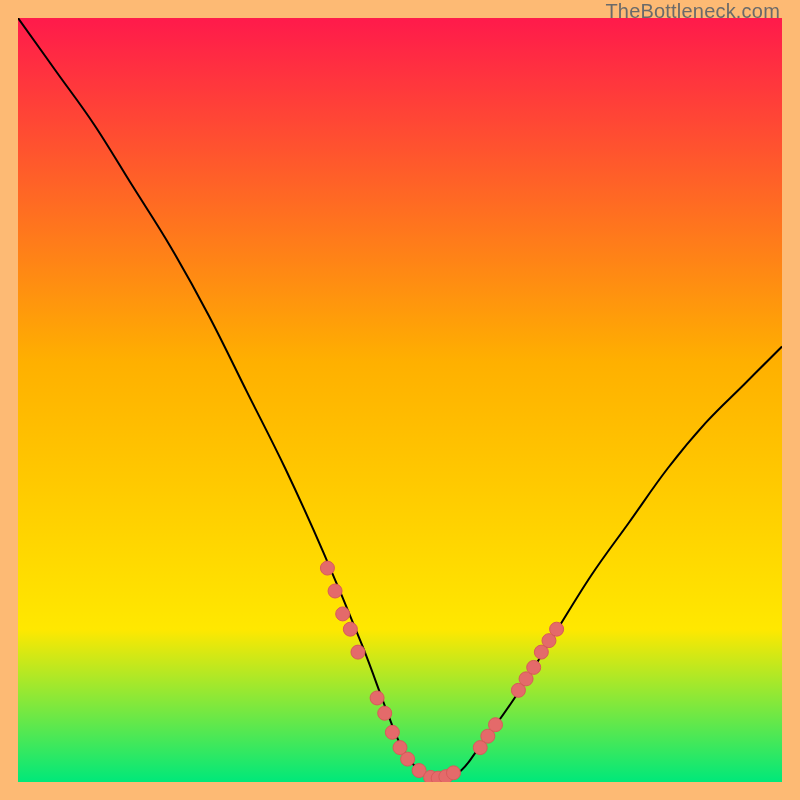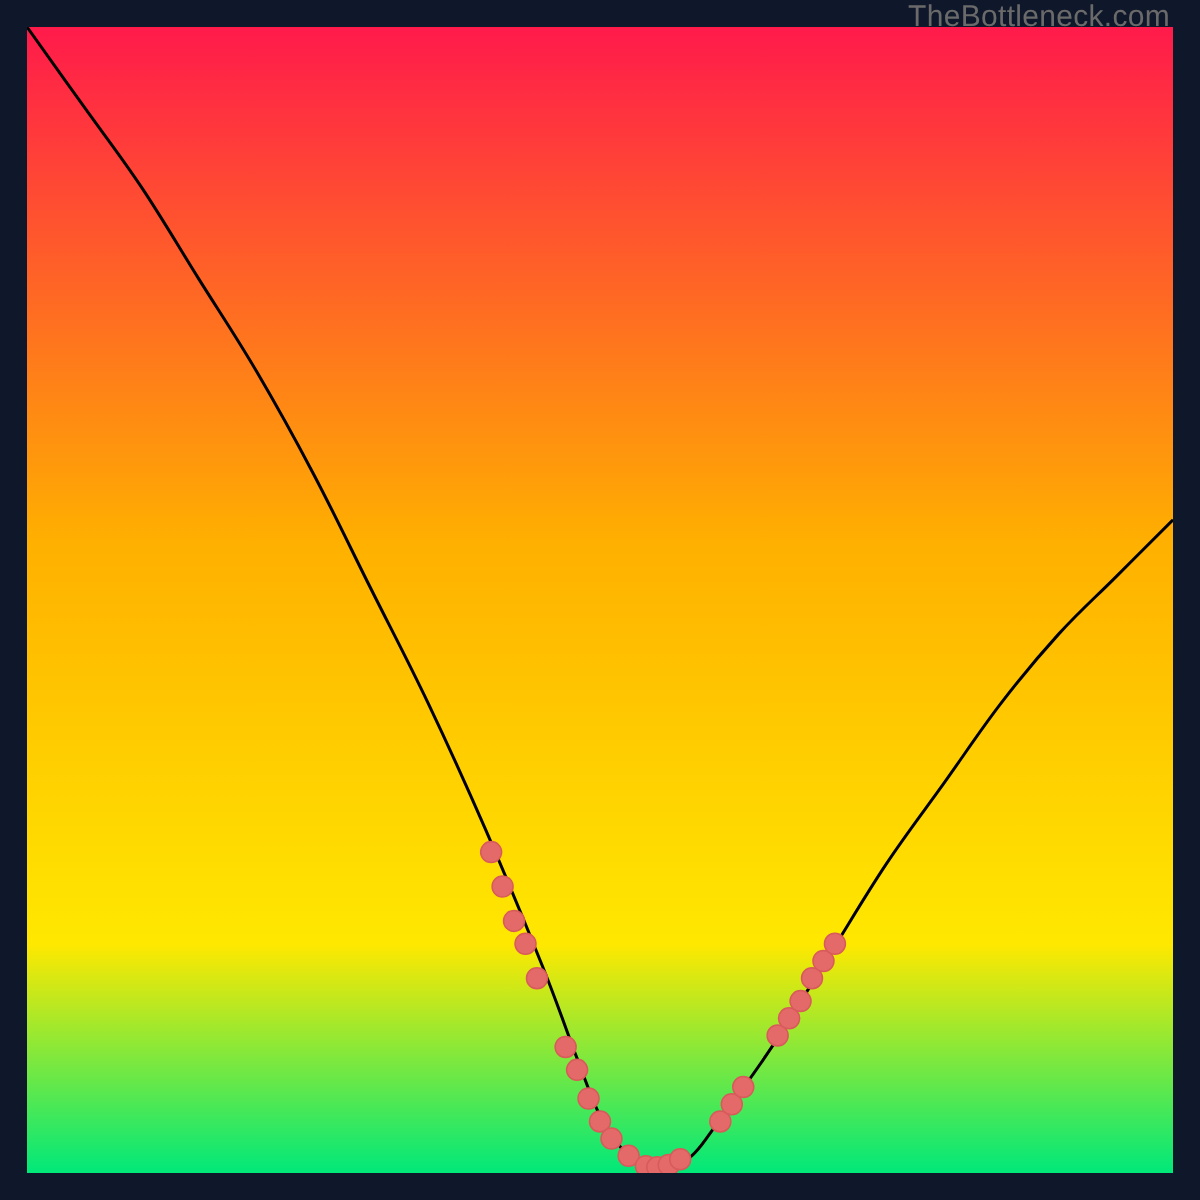--- a/index.html
+++ b/index.html
@@ -10,21 +10,21 @@
     overflow: hidden;
     background: #000000;
     font-family: Arial, Helvetica, sans-serif;
   }
   .frame {
     position: absolute;
     left: 0;
     top: 0;
     width: 800px;
     height: 800px;
-    background: #0f172a;
+    background: #fdba74;
   }
   .plot-area {
     position: absolute;
     left: 18px;
     top: 18px;
     width: 764px;
     height: 764px;
     overflow: hidden;
   }
   .watermark {

